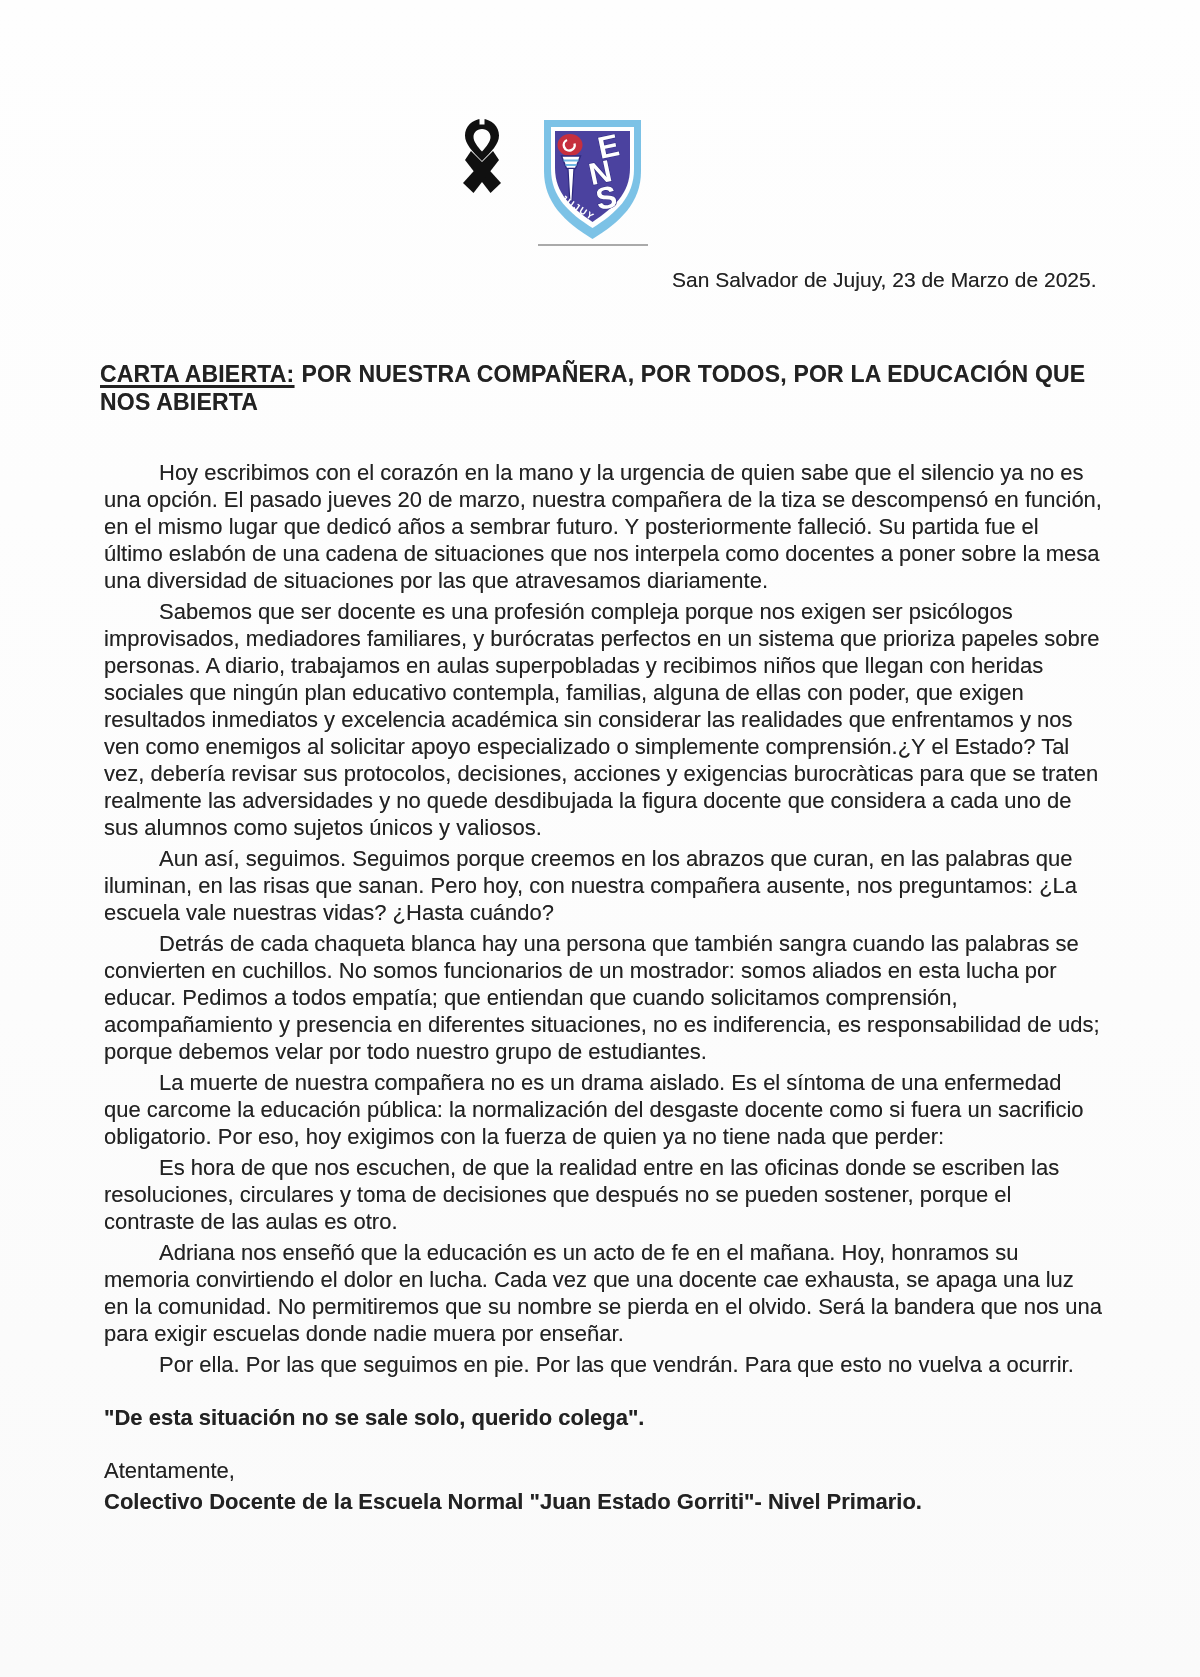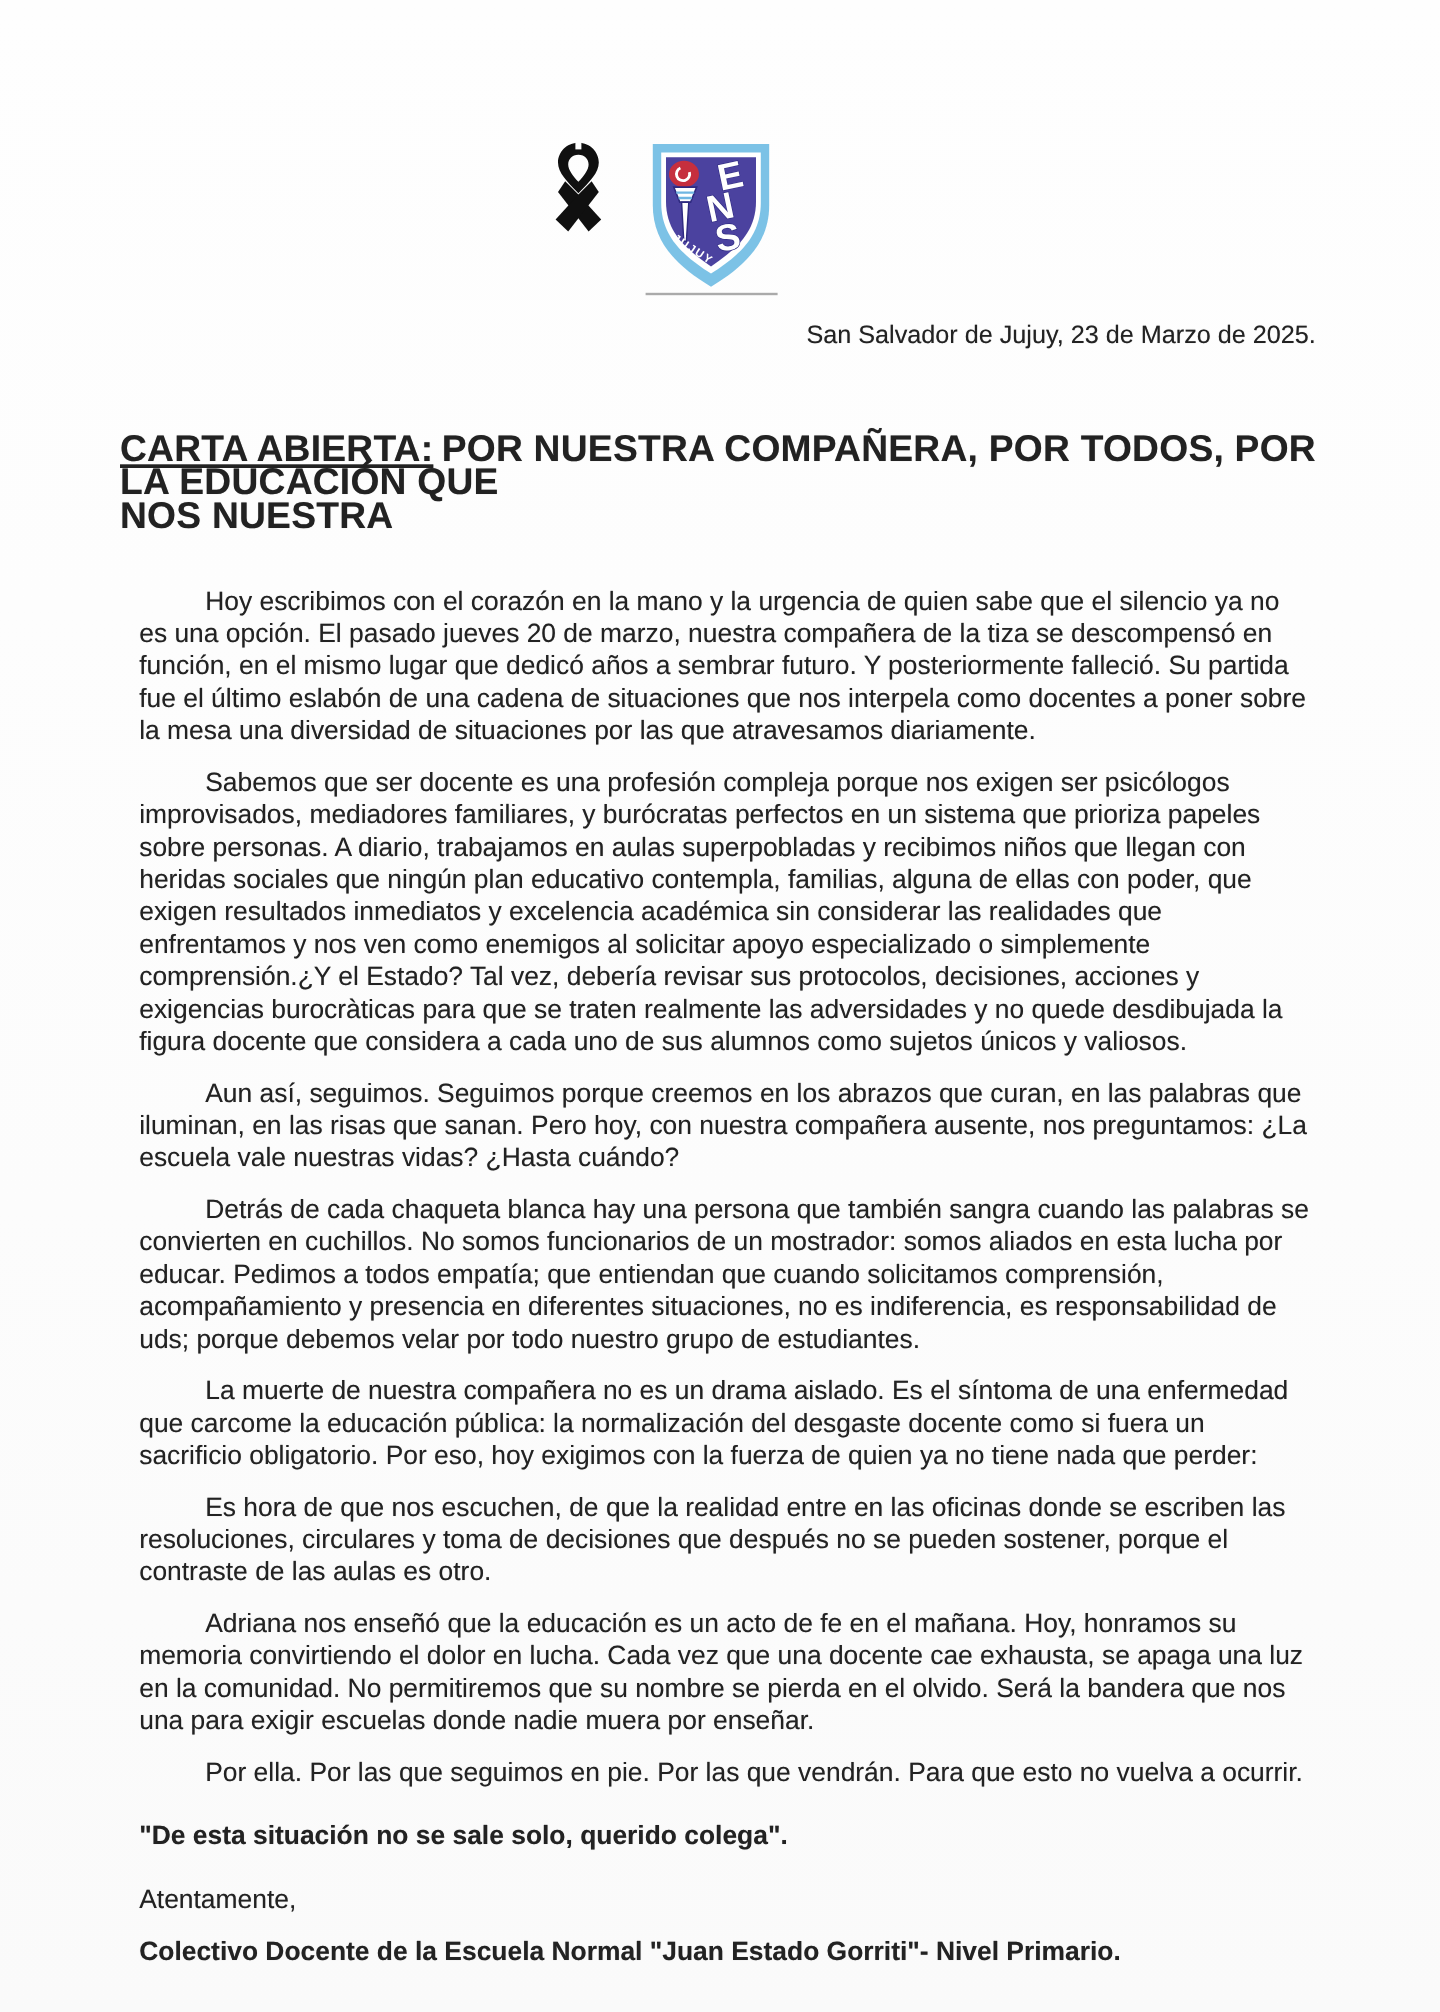--- a/index.html
+++ b/index.html
@@ -30,30 +30,30 @@
     font-size: 21px; line-height: 27px; white-space: nowrap;
     text-shadow: 0 0 .6px rgba(30,30,30,.45);
   }
 
   .content {
     position: absolute; left: 100px; top: 360px; width: 1007px;
     font-size: 22px; line-height: 27px;
     text-shadow: 0 0 .6px rgba(30,30,30,.4);
   }
   .letter-title {
-    font-weight: bold; font-size: 31px; line-height: 28px;
+    font-weight: bold; font-size: 23px; line-height: 28px;
     margin: 0 0 43px 0; letter-spacing: .2px;
   }
   .letter-title .lead {
     text-decoration: underline;
     text-decoration-thickness: 2.5px;
     text-underline-offset: 3px;
     margin-right: 7px;
   }
-  .content p { margin: 16px; text-indent: 55px; }
+  .content p { margin: 4px; text-indent: 55px; }
   .closing-quote { font-weight: bold; margin-top: 26px !important; text-indent: 0 !important; }
   .salutation   { margin-top: 26px !important; text-indent: 0 !important; }
   .signature    { font-weight: bold; margin-top: 0 !important; text-indent: 0 !important; }
 </style>
 </head>
 <body>
 
 <div class="page">
 
   <div>
@@ -87,21 +87,21 @@
     </svg>
 
     <div class="scan-line"></div>
   </div>
 
   <div class="date-line">San Salvador de Jujuy, 23 de Marzo de 2025.</div>
 
   <div class="content">
     <h1 class="letter-title">
       <span class="lead">CARTA ABIERTA:</span><span>POR NUESTRA COMPAÑERA, POR TODOS, POR LA EDUCACIÓN QUE</span><br>
-      <span>NOS NUESTRA</span>
+      <span>NOS ABIERTA</span>
     </h1>
 
     <p>Hoy escribimos con el corazón en la mano y la urgencia de quien sabe que el silencio ya no es una opción. El pasado jueves 20 de marzo, nuestra compañera de la tiza se descompensó en función, en el mismo lugar que dedicó años a sembrar futuro. Y posteriormente falleció. Su partida fue el último eslabón de una cadena de situaciones que nos interpela como docentes a poner sobre la mesa una diversidad de situaciones por las que atravesamos diariamente.</p>
     <p>Sabemos que ser docente es una profesión compleja porque nos exigen ser psicólogos improvisados, mediadores familiares, y burócratas perfectos en un sistema que prioriza papeles sobre personas. A diario, trabajamos en aulas superpobladas y recibimos niños que llegan con heridas sociales que ningún plan educativo contempla, familias, alguna de ellas con poder, que exigen resultados inmediatos y excelencia académica sin considerar las realidades que enfrentamos y nos ven como enemigos al solicitar apoyo especializado o simplemente comprensión.¿Y el Estado? Tal vez, debería revisar sus protocolos, decisiones, acciones y exigencias burocràticas para que se traten realmente las adversidades y no quede desdibujada la figura docente que considera a cada uno de sus alumnos como sujetos únicos y valiosos.</p>
     <p>Aun así, seguimos. Seguimos porque creemos en los abrazos que curan, en las palabras que iluminan, en las risas que sanan. Pero hoy, con nuestra compañera ausente, nos preguntamos: ¿La escuela vale nuestras vidas? ¿Hasta cuándo?</p>
     <p>Detrás de cada chaqueta blanca hay una persona que también sangra cuando las palabras se convierten en cuchillos. No somos funcionarios de un mostrador: somos aliados en esta lucha por educar.  Pedimos a todos empatía; que entiendan que cuando solicitamos comprensión, acompañamiento y presencia en diferentes situaciones, no es indiferencia, es responsabilidad de uds; porque debemos velar por todo nuestro grupo de estudiantes.</p>
     <p>La muerte de nuestra compañera no es un drama aislado. Es el síntoma de una enfermedad que carcome la educación pública: la normalización del desgaste docente como si fuera un sacrificio obligatorio. Por eso, hoy exigimos con la fuerza de quien ya no tiene nada que perder:</p>
     <p>Es hora de que nos escuchen, de que la realidad entre en las oficinas donde se escriben las resoluciones, circulares y toma de decisiones que después no se pueden sostener, porque el contraste de las aulas es otro.</p>
     <p>Adriana nos enseñó que la educación es un acto de fe en el mañana. Hoy, honramos su memoria convirtiendo el dolor en lucha.  Cada vez que una docente cae exhausta, se apaga una luz en la comunidad. No permitiremos que su nombre se pierda en el olvido. Será la bandera que nos una para exigir escuelas donde nadie muera por enseñar.</p>
     <p>Por ella. Por las que seguimos en pie. Por las que vendrán. Para que esto no vuelva a ocurrir.</p>

